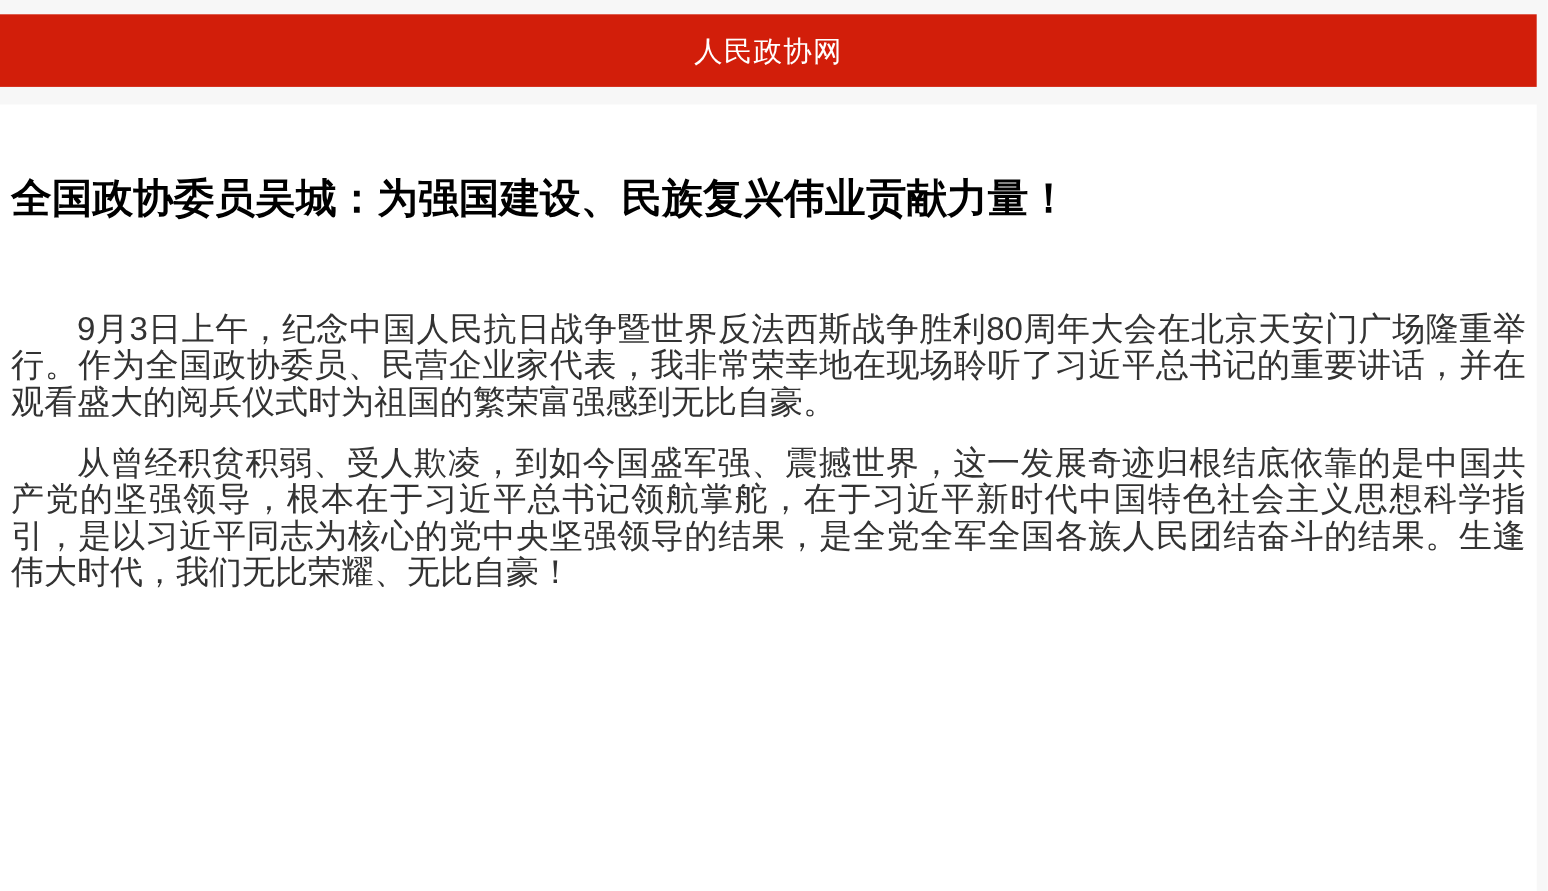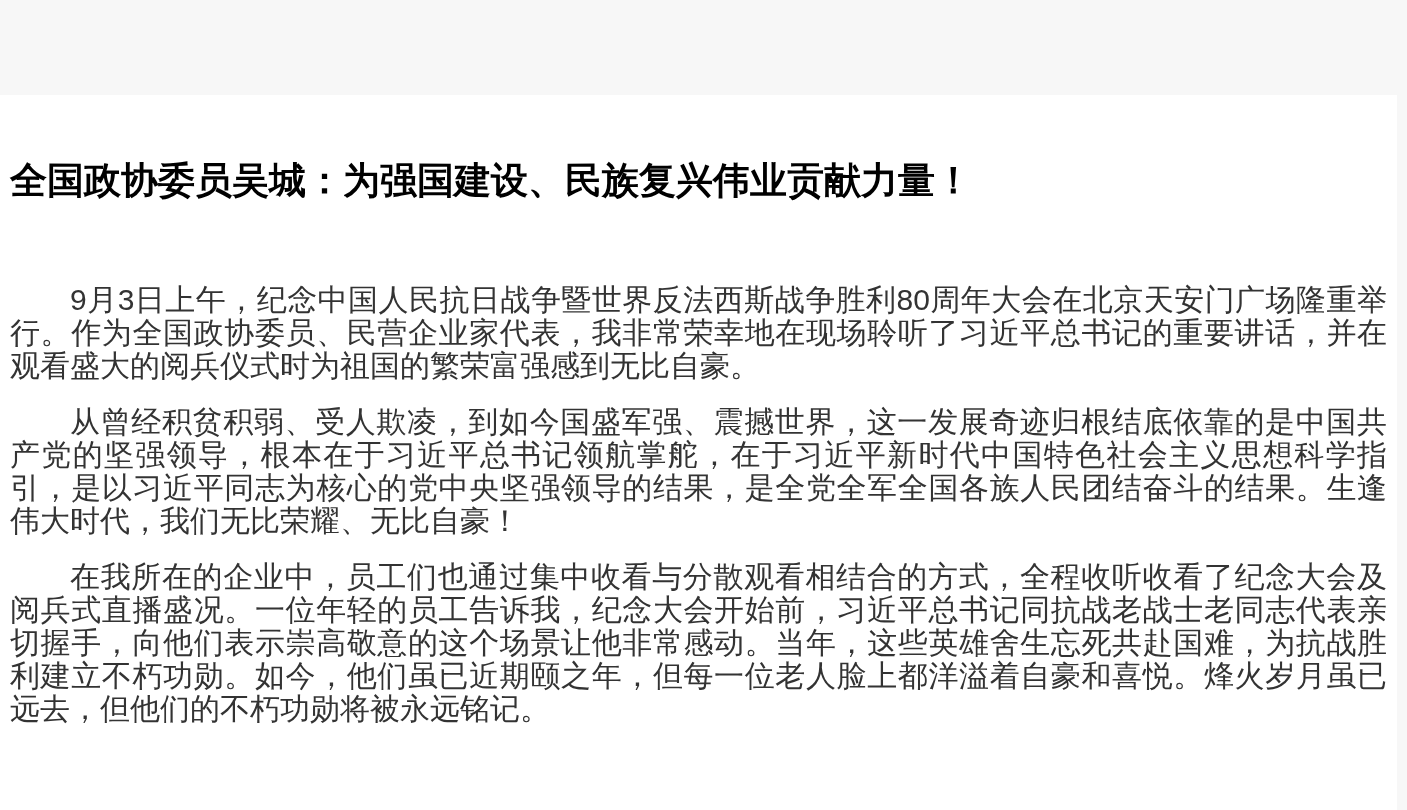--- a/index.html
+++ b/index.html
@@ -62,24 +62,26 @@
     color: #333333;
     text-indent: 2em;
     text-align: justify;
   }
 </style>
 </head>
 <body>
 
 <div class="viewport">
 
+  <div class="site-bar">
+    <span class="site-title">人民政协网</span>
+  </div>
 
   <div class="content">
     <h1 class="article-title">全国政协委员吴城：为强国建设、民族复兴伟业贡献力量！</h1>
 
     <div class="article-body">
       <p>9月3日上午，纪念中国人民抗日战争暨世界反法西斯战争胜利80周年大会在北京天安门广场隆重举行。作为全国政协委员、民营企业家代表，我非常荣幸地在现场聆听了习近平总书记的重要讲话，并在观看盛大的阅兵仪式时为祖国的繁荣富强感到无比自豪。</p>
       <p>从曾经积贫积弱、受人欺凌，到如今国盛军强、震撼世界，这一发展奇迹归根结底依靠的是中国共产党的坚强领导，根本在于习近平总书记领航掌舵，在于习近平新时代中国特色社会主义思想科学指引，是以习近平同志为核心的党中央坚强领导的结果，是全党全军全国各族人民团结奋斗的结果。生逢伟大时代，我们无比荣耀、无比自豪！</p>
-      <p>在我所在的企业中，员工们也通过集中收看与分散观看相结合的方式，全程收听收看了纪念大会及阅兵式直播盛况。一位年轻的员工告诉我，纪念大会开始前，习近平总书记同抗战老战士老同志代表亲切握手，向他们表示崇高敬意的这个场景让他非常感动。当年，这些英雄舍生忘死共赴国难，为抗战胜利建立不朽功勋。如今，他们虽已近期颐之年，但每一位老人脸上都洋溢着自豪和喜悦。烽火岁月虽已远去，但他们的不朽功勋将被永远铭记。</p>
     </div>
   </div>
 
 </div>
 
 </body></html>

